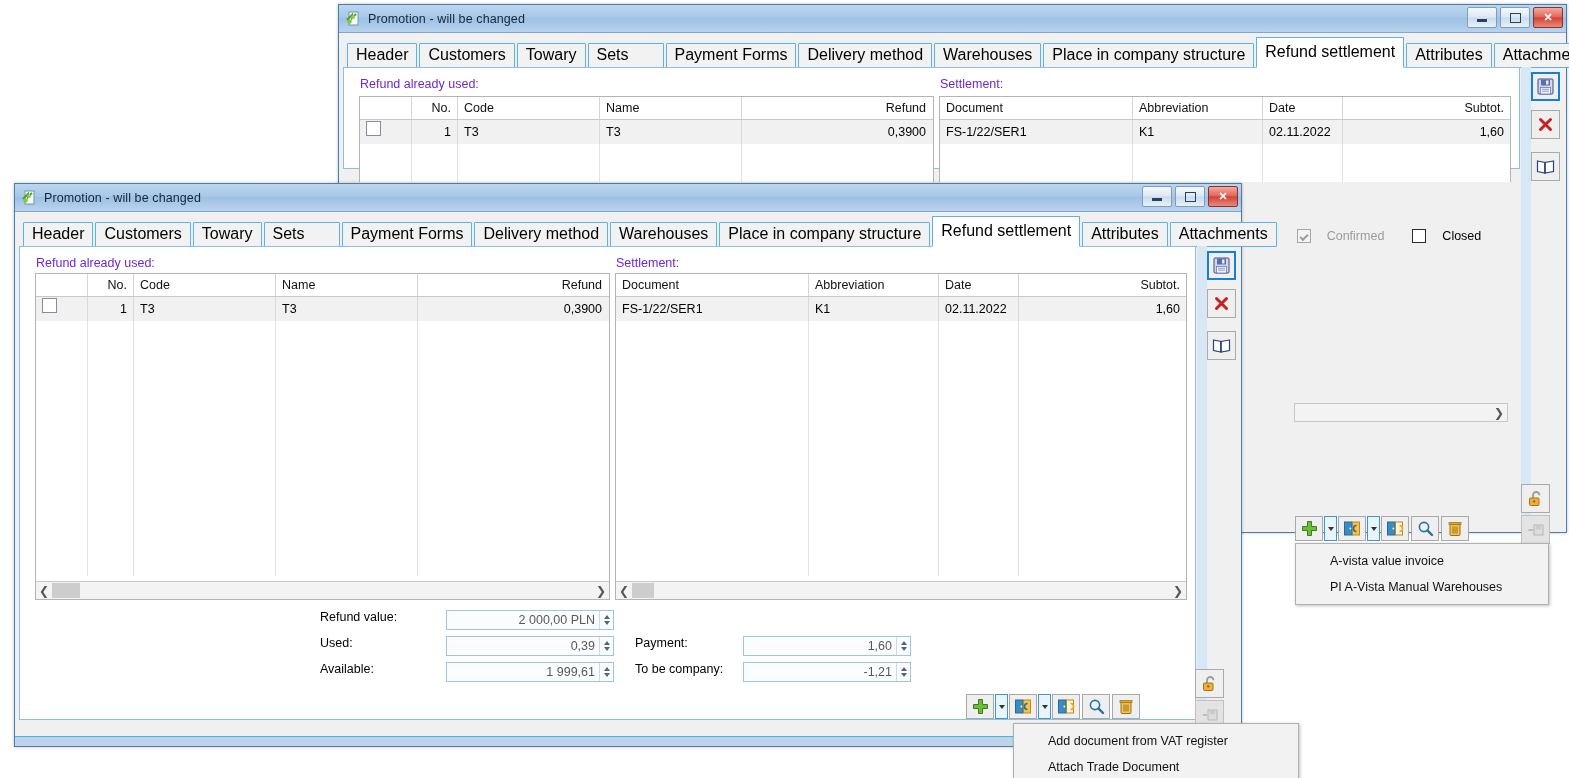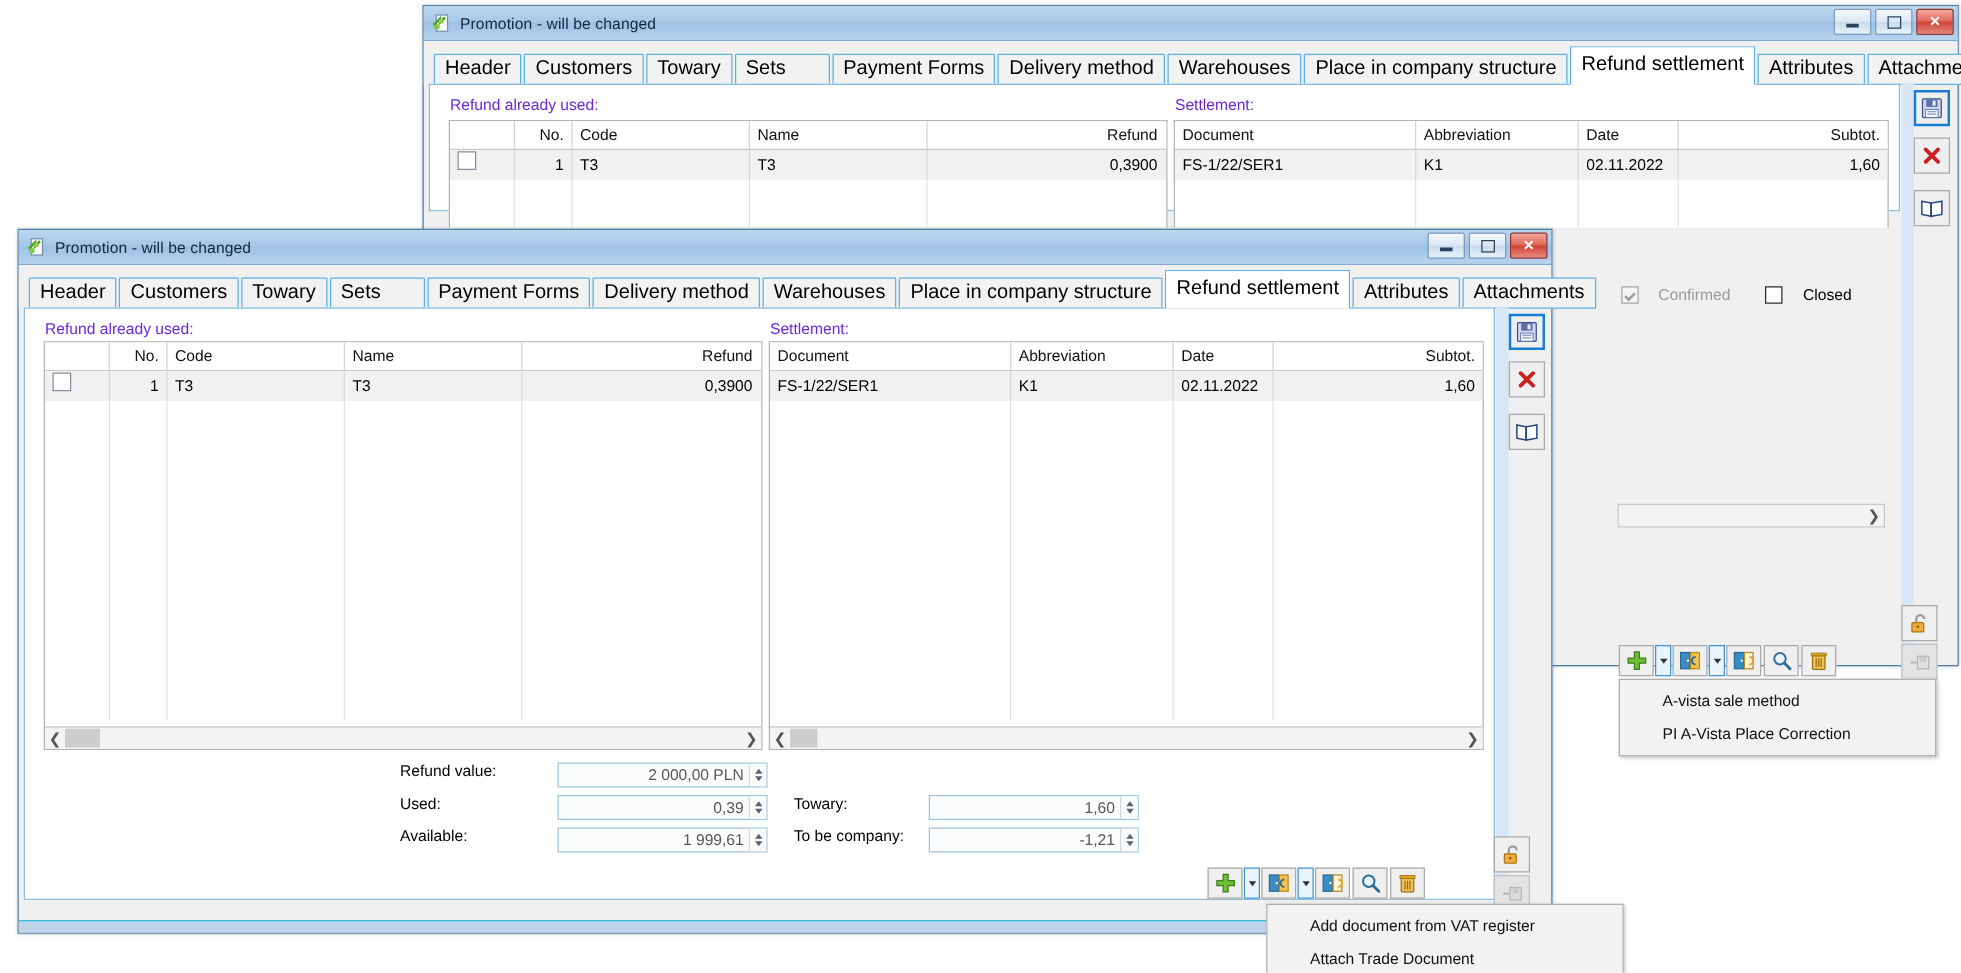--- a/index.html
+++ b/index.html
@@ -407,22 +407,22 @@
     <div class="sidebtn disabled">
       <svg width="18" height="16" viewBox="0 0 18 16" opacity="0.5">
         <line x1="1.5" y1="8" x2="6" y2="8" stroke="#8a8a8a" stroke-width="1.6"></line>
         <rect x="7" y="3" width="9" height="10" fill="#d8d8d8" stroke="#8a8a8a"></rect>
         <rect x="9" y="3.5" width="5" height="4" fill="#b5b5b5"></rect>
       </svg>
     </div>
   </div>
 
   <div class="ctxmenu" style="left:1295px; top:543px; width:252px;">
-    <div class="ctxitem">A-vista sale method</div>
-    <div class="ctxitem">PI A-Vista Place Correction</div>
+    <div class="ctxitem">A-vista value invoice</div>
+    <div class="ctxitem">PI A-Vista Manual Warehouses</div>
   </div>
 
   <div class="window" id="w2" style="left:14px; top:183px; width:1226px; height:562px; z-index:20;">
 
     <div class="titlebar">
       <span class="app-icon">
         <svg width="15" height="15" viewBox="0 0 15 15">
           <rect x="3" y="1" width="9" height="13" fill="#f8fbff" stroke="#7493ad"></rect>
           <path d="M1 9 L6 4 L6 7 L10 3" stroke="#4fa023" stroke-width="2" fill="none"></path>
           <circle cx="3.5" cy="10.5" r="2.2" fill="#7ec93f"></circle>
@@ -547,21 +547,21 @@
       </div>
       <div class="field-row">
         <span class="field-label" style="width:126px;">Used:</span>
         <span class="spin" style="width:168px;">
           <input readonly="" value="0,39" style="">
           <span class="spinbtns">
               <i class="up"></i>
               <i class="dn"></i>
             </span>
         </span>
-        <span class="field-label" style="width:108px; margin-left:21px;">Towary:</span>
+        <span class="field-label" style="width:108px; margin-left:21px;">Payment:</span>
         <span class="spin" style="width:168px;">
           <input readonly="" value="1,60" style="">
           <span class="spinbtns">
               <i class="up"></i>
               <i class="dn"></i>
             </span>
         </span>
       </div>
       <div class="field-row">
         <span class="field-label" style="width:126px;">Available:</span>

